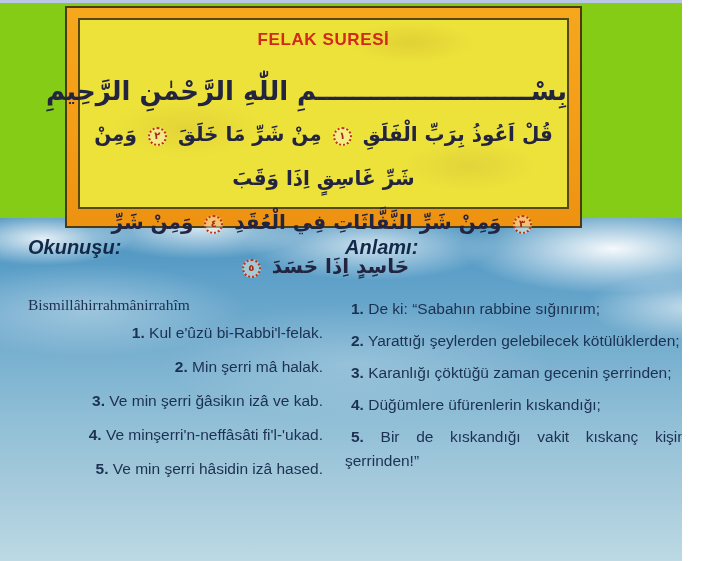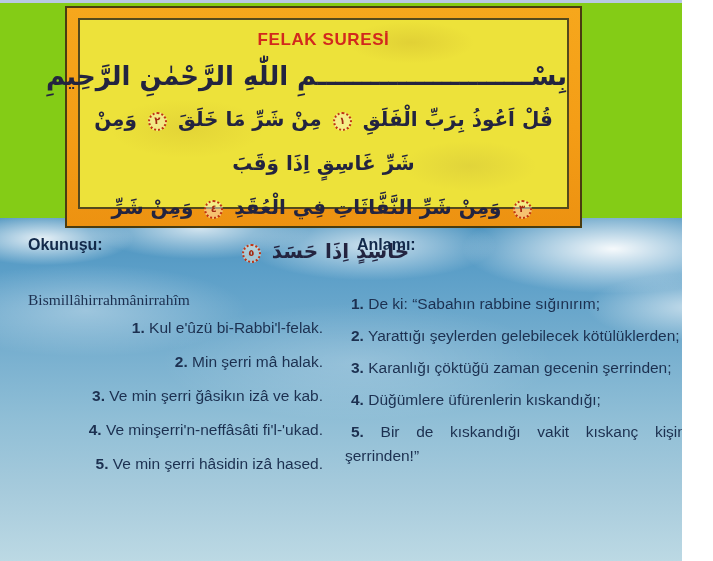--- a/index.html
+++ b/index.html
@@ -50,45 +50,45 @@
     font-size:17px;font-weight:bold;letter-spacing:.6px;
     color:#d2291d;
   }
   .arabic{
     direction:rtl;
     font-family:"DejaVu Sans", sans-serif;
     color:#232440;
     font-weight:700;
   }
   .bismillah{
-    margin-top:5px;
+    margin-top:20px;
     font-size:26px;line-height:42px;
     white-space:nowrap;
   }
   .ayah{
     font-size:20px;line-height:44px;
     padding:0 6px;
   }
   .marker{
     display:inline-flex;align-items:center;justify-content:center;
     width:15px;height:15px;border-radius:50%;
     border:2px dotted #c23312;
     background:rgba(255,252,230,.45);
     color:#a52a10;font-size:10px;font-weight:bold;line-height:1;
     margin:0 4px;vertical-align:2px;
   }
   
   .col{position:absolute;color:#1c3050;}
-  .col-head{font-size:16px;font-weight:bold;color:#12294a;}
+  .col-head{font-size:20px;font-weight:bold;color:#12294a;font-style:italic;}
   .col-left{left:28px;top:236px;width:295px;}
   .col-left .col-head{margin-bottom:36px;}
   .col-left .basmala{font-size:15.5px;line-height:20px;margin-bottom:7px;font-family:Liberation Serif, serif;}
   .col-left .line{font-size:15.5px;line-height:21px;margin-bottom:13px;text-align:right;}
   .col-right{left:345px;top:236px;width:353px;}
-  .col-right .col-head{margin-bottom:38px;margin-left:12px;}
+  .col-right .col-head{margin-bottom:38px;}
   .col-right .basmala{font-size:15.5px;line-height:21px;margin-bottom:12px;}
   .col-right .line{
     font-size:15.5px;line-height:24px;margin-bottom:8px;
     text-align:justify;text-indent:6px;
   }
   .num{font-weight:bold;}
 </style>
 </head>
 <body>
 

